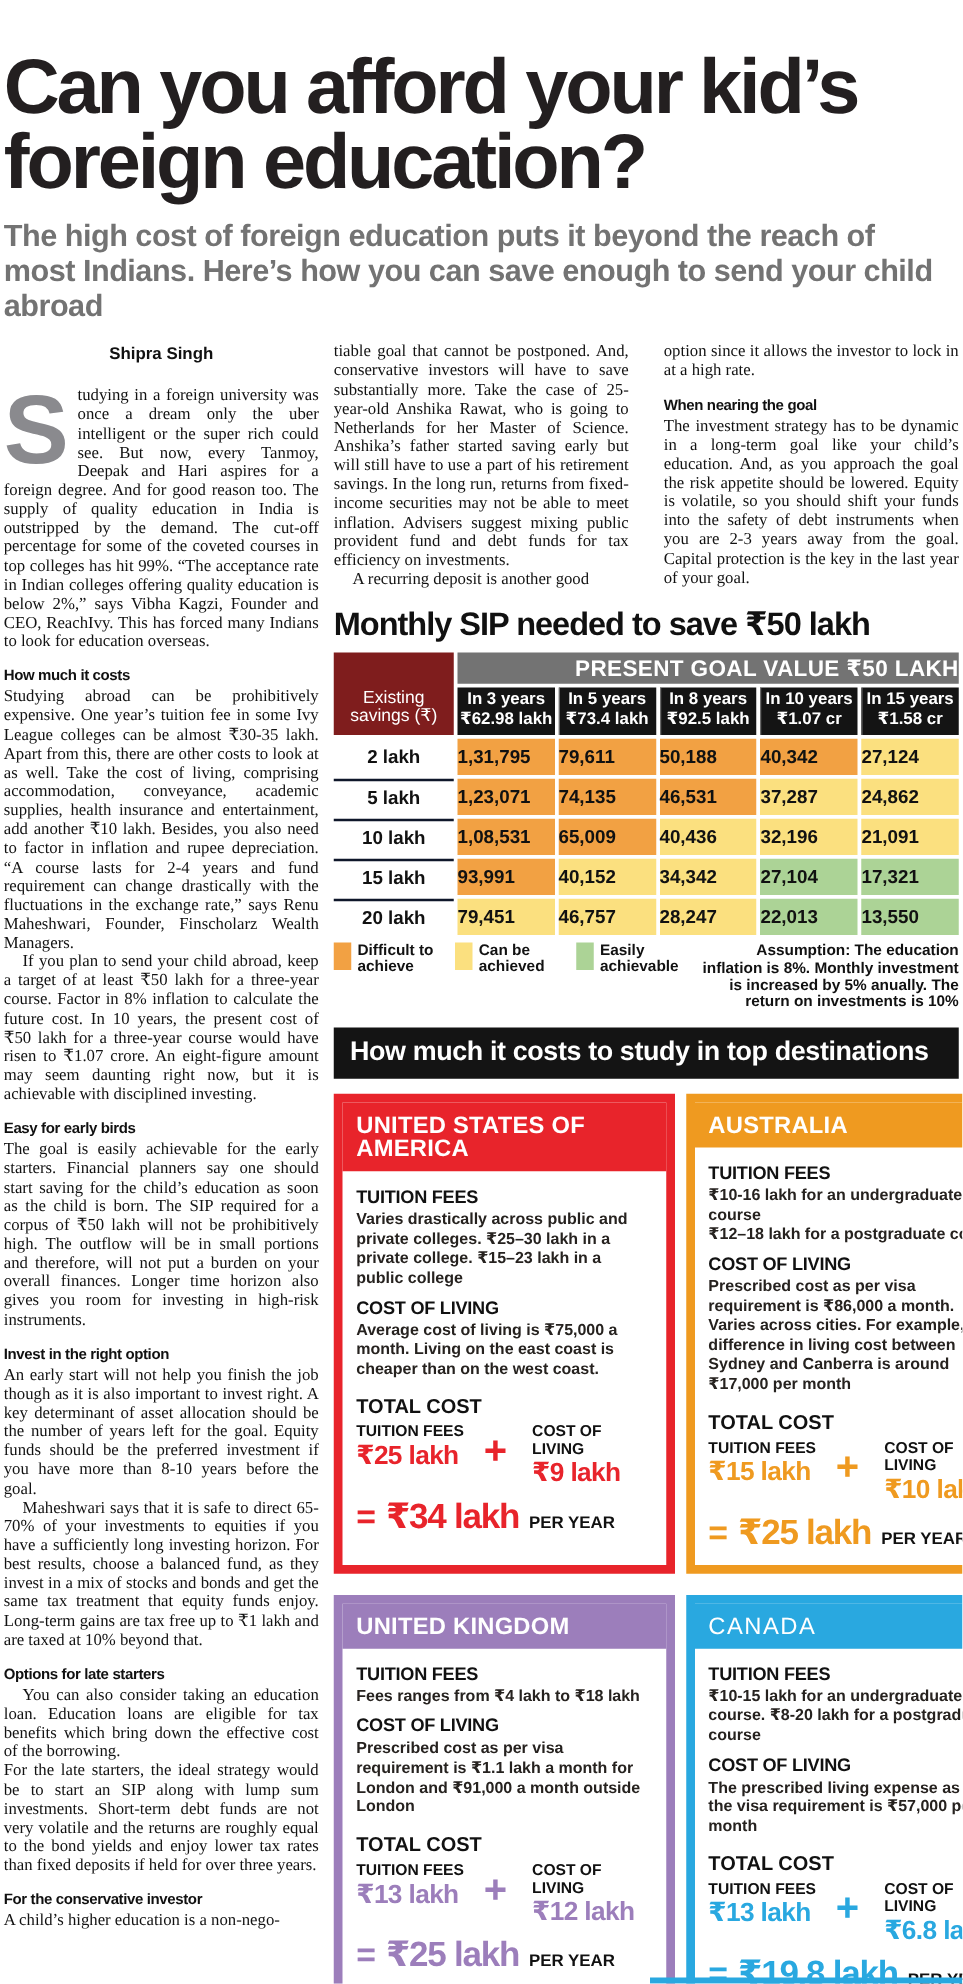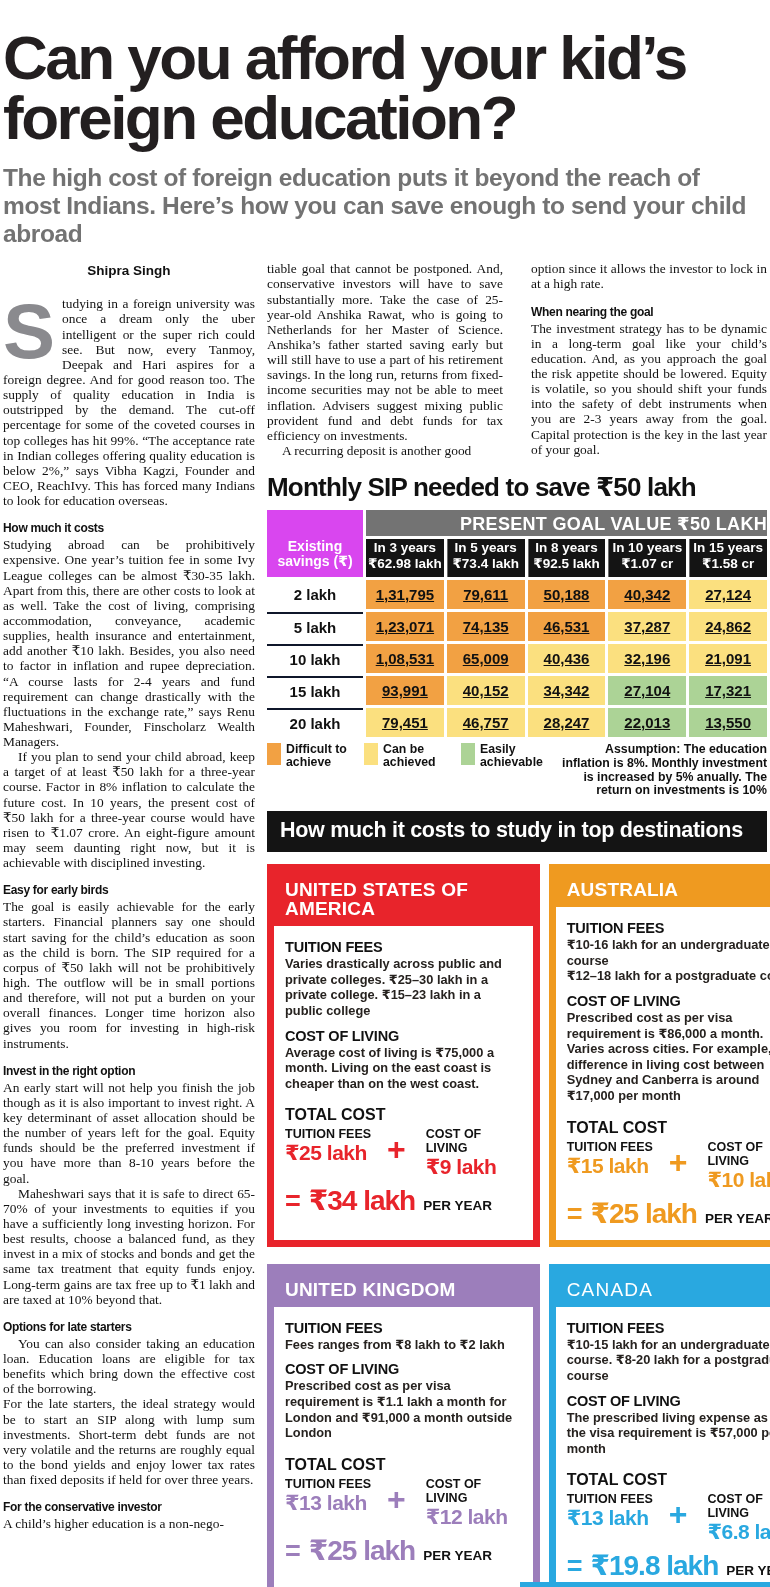--- a/index.html
+++ b/index.html
@@ -4,21 +4,21 @@
 <style>
   * { margin:0; padding:0; box-sizing:border-box; }
   body { background:#ffffff; }
   .page {
     position:relative; width:770px; height:1587px; margin:0 auto;
     background:#fff; overflow:hidden;
     font-family:"Liberation Sans","DejaVu Sans",sans-serif;
     color:#1c1a1b;
   }
   
-  .masthead { padding:20px 4px 0 3px; }
+  .masthead { padding:20px 4px 0 3px;margin-top:12px; }
   .headline {
     font-size:62px; line-height:0.97; font-weight:700; letter-spacing:-2.5px;
     color:#231f20; margin:8px 0 16px;
   }
   .subtitle {
     font-size:24.5px; line-height:1.13; font-weight:700; letter-spacing:-0.4px;
     color:#737373; margin-bottom:14px; max-width:750px;
   }
   
   .columns { display:flex; gap:12px; padding:0 3px; }
@@ -34,39 +34,39 @@
   .dropcap {
     float:left; font-size:78px; line-height:0.72; font-weight:700; color:#8a8a8e;
     margin:7px 7px 2px 0; font-family:"Liberation Sans","DejaVu Sans",sans-serif;
   }
   .top-cols { display:flex; gap:28px; }
   .top-col { flex:1; min-width:0; }
   
   .sip-title { font-size:26px; font-weight:700; letter-spacing:-0.8px; color:#111; margin:14px 0 7px; }
   .sip-grid { display:grid; grid-template-columns:96px repeat(5,1fr); gap:3px; }
   .sg-corner {
-    background:#d946ef; color:#fff; grid-row:1/3; display:flex; flex-direction:column;
+    background:#7f1d1d; color:#fff; grid-row:1/3; display:flex; flex-direction:column;
     justify-content:flex-end; align-items:center; text-align:center;
-    font-weight:700; font-size:14px; line-height:1.12; padding:4px 2px 7px;
+    font-weight:400; font-size:14px; line-height:1.12; padding:4px 2px 7px;
   }
   .sg-span {
     grid-column:2/7; background:#737373; color:#fff; font-weight:700; font-size:18px;
     text-align:right; padding:3px 0 1px; letter-spacing:0.3px;
   }
   .sg-sub {
     background:#141414; color:#fff; text-align:center; font-weight:700;
     font-size:13.5px; line-height:1.15; padding:1px 0 6px;
   }
   .sg-sub + .sg-sub { box-shadow:inset 1px 0 0 #6a6a6a; }
   .sg-label {
     background:#fff; font-weight:700; font-size:15px; color:#111;
     display:flex; align-items:center; justify-content:center;
   }
   .sg-label.rule { border-top:2px solid #0f172a; }
-  .sg-cell { text-align:center; font-weight:700; font-size:15px; color:#111; padding:6px 0;text-decoration:underline; }
+  .sg-cell { font-weight:700; font-size:15px; color:#111; padding:6px 0; }
   .cell-difficult { background:#F2A143; }
   .cell-can       { background:#FBE07F; }
   .cell-easy      { background:#ACD396; }
   .legend-row { display:flex; align-items:flex-start; margin-top:6px; }
   .legend-item { display:flex; gap:5px; margin-right:12px; }
   .legend-swatch { width:14px; height:22px; flex:none; }
   .legend-label { font-size:12.3px; font-weight:700; line-height:1.05; width:66px; color:#111; }
   .assumption { margin-left:auto; width:296px; font-size:12.3px; font-weight:700; line-height:1.12; text-align:right; color:#111; }
   
   .banner {
@@ -269,21 +269,21 @@
                 <span class="eq-sign">=</span>
                 <span class="eq-value">₹25 lakh</span>
                 <span class="eq-per">PER YEAR</span>
               </div>
             </div>
           </div>
           <div class="dest-box" style="--ac: #9C7EBB;">
             <div class="dest-head bold">UNITED KINGDOM</div>
             <div class="dest-body">
               <h4 class="dest-h4">TUITION FEES</h4>
-              <p class="dest-text">Fees ranges from ₹8 lakh to ₹2 lakh</p>
+              <p class="dest-text">Fees ranges from ₹4 lakh to ₹18 lakh</p>
               <h4 class="dest-h4">COST OF LIVING</h4>
               <p class="dest-text">Prescribed cost as per visa requirement is ₹1.1 lakh a month for London and ₹91,000 a month outside London</p>
               <h4 class="total-h">TOTAL COST</h4>
               <div class="total-row">
                 <div class="tr-col">
                   <div class="tr-label">TUITION FEES</div>
                   <div class="tr-value">₹13 lakh</div>
                 </div>
                 <div class="tr-plus">+</div>
                 <div class="tr-col right">

